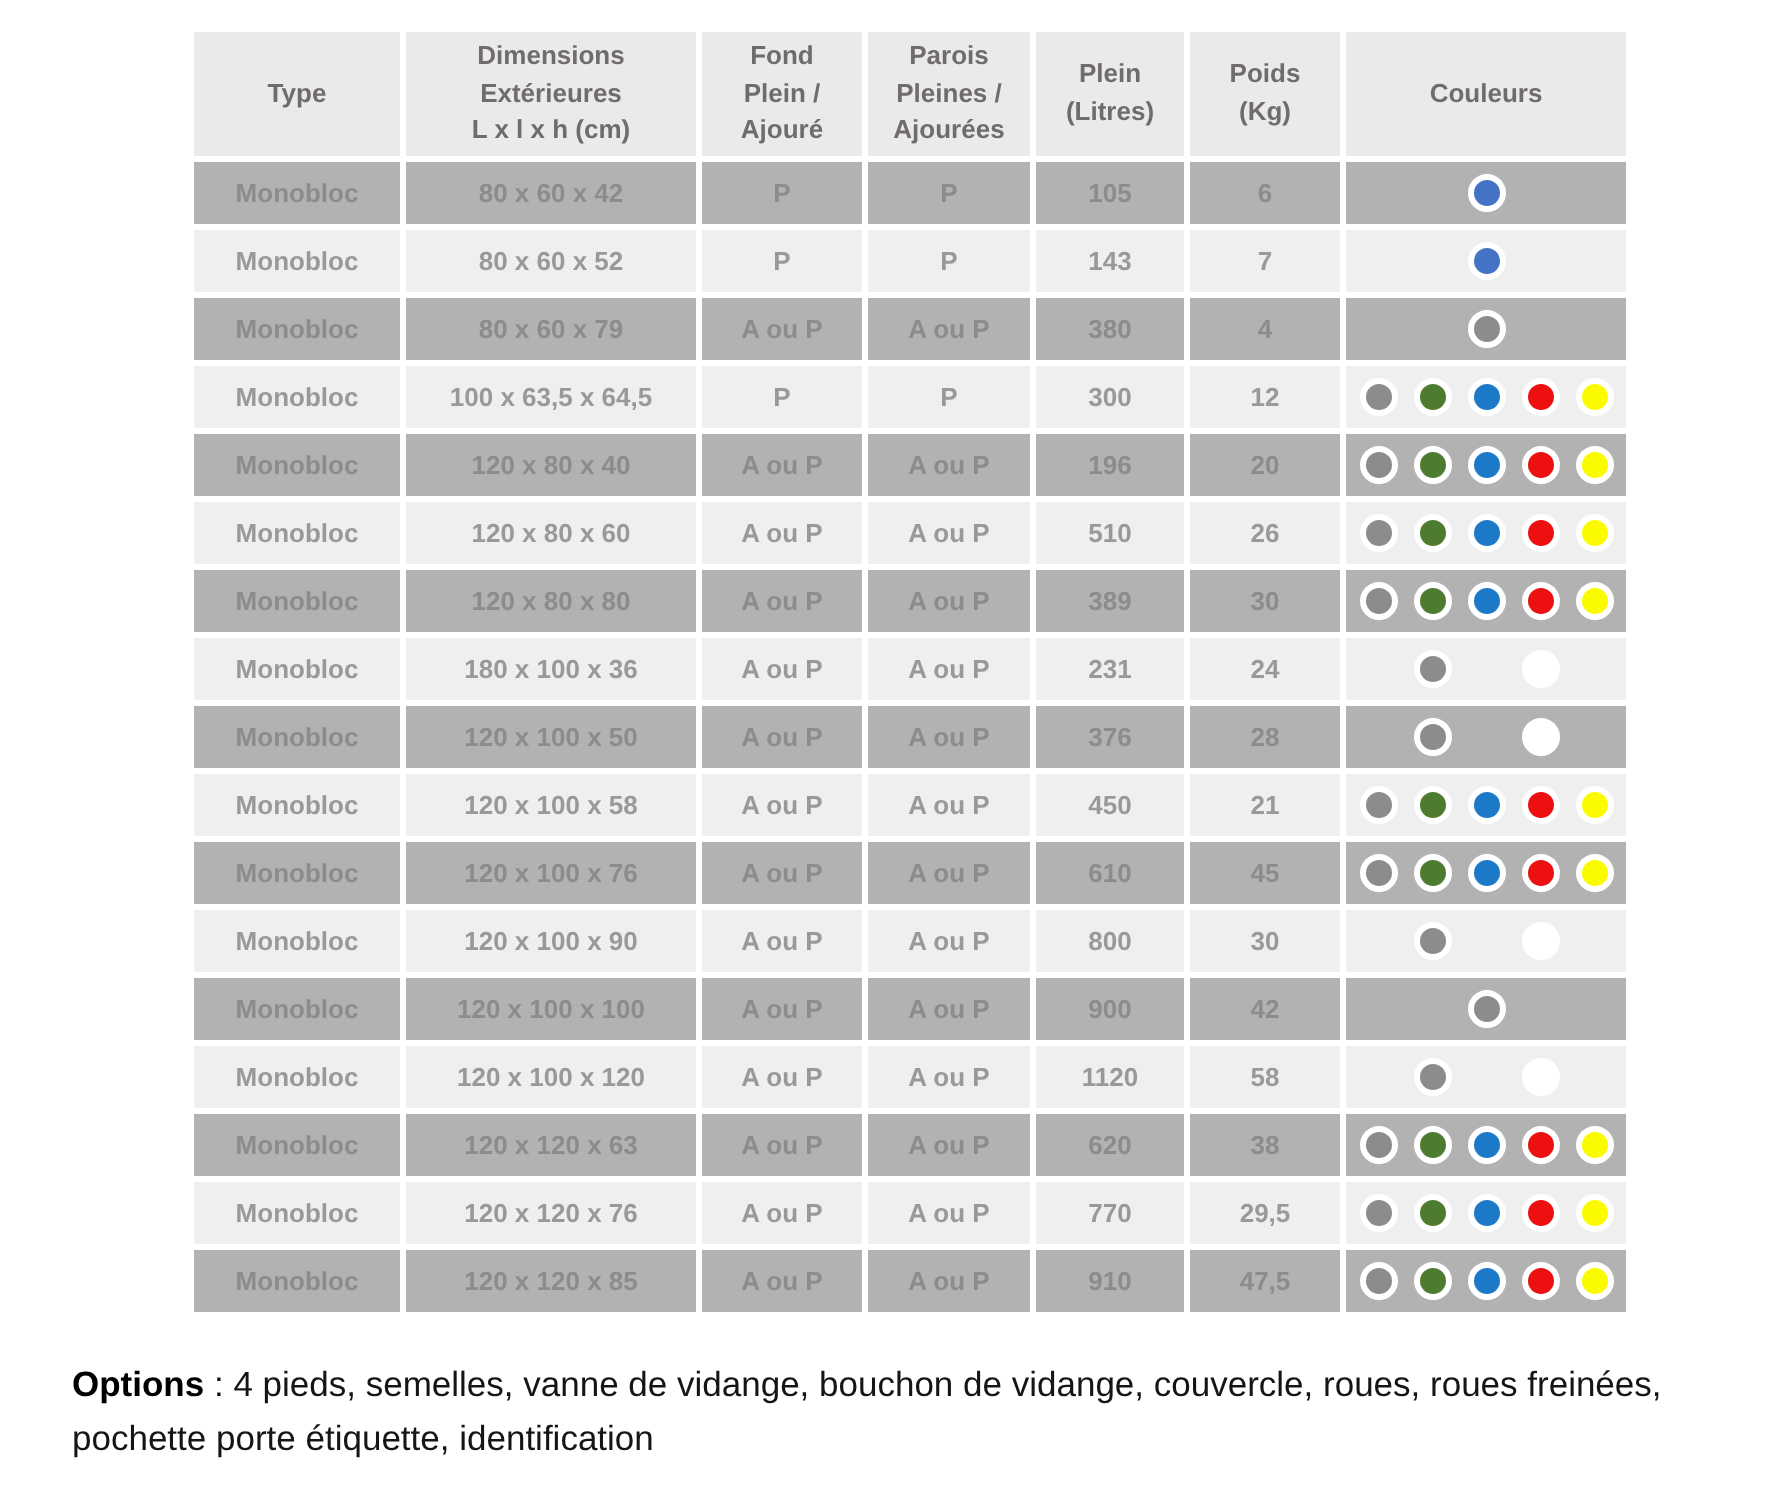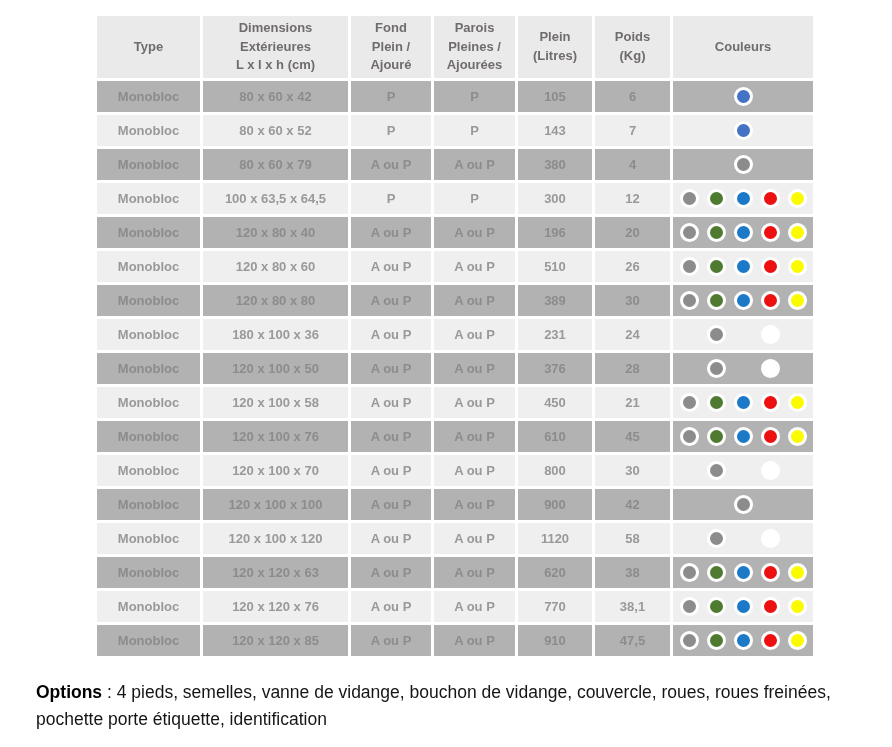--- a/index.html
+++ b/index.html
@@ -365,21 +365,21 @@
                 <span class="dot" style="background-color: rgb(236, 16, 16);"></span>
               </span>
               <span class="slot">
                 <span class="dot" style="background-color: rgb(251, 251, 0);"></span>
               </span>
             </div>
           </td>
         </tr>
         <tr class="light">
           <td>Monobloc</td>
-          <td>120 x 100 x 70</td>
+          <td>120 x 100 x 90</td>
           <td>A ou P</td>
           <td>A ou P</td>
           <td>800</td>
           <td>30</td>
           <td>
             <div class="dots">
               <span class="slot"></span>
               <span class="slot">
                 <span class="dot" style="background-color: rgb(140, 140, 140);"></span>
               </span>
@@ -457,21 +457,21 @@
               </span>
             </div>
           </td>
         </tr>
         <tr class="light">
           <td>Monobloc</td>
           <td>120 x 120 x 76</td>
           <td>A ou P</td>
           <td>A ou P</td>
           <td>770</td>
-          <td>38,1</td>
+          <td>29,5</td>
           <td>
             <div class="dots">
               <span class="slot">
                 <span class="dot" style="background-color: rgb(140, 140, 140);"></span>
               </span>
               <span class="slot">
                 <span class="dot" style="background-color: rgb(78, 123, 48);"></span>
               </span>
               <span class="slot">
                 <span class="dot" style="background-color: rgb(27, 121, 200);"></span>

